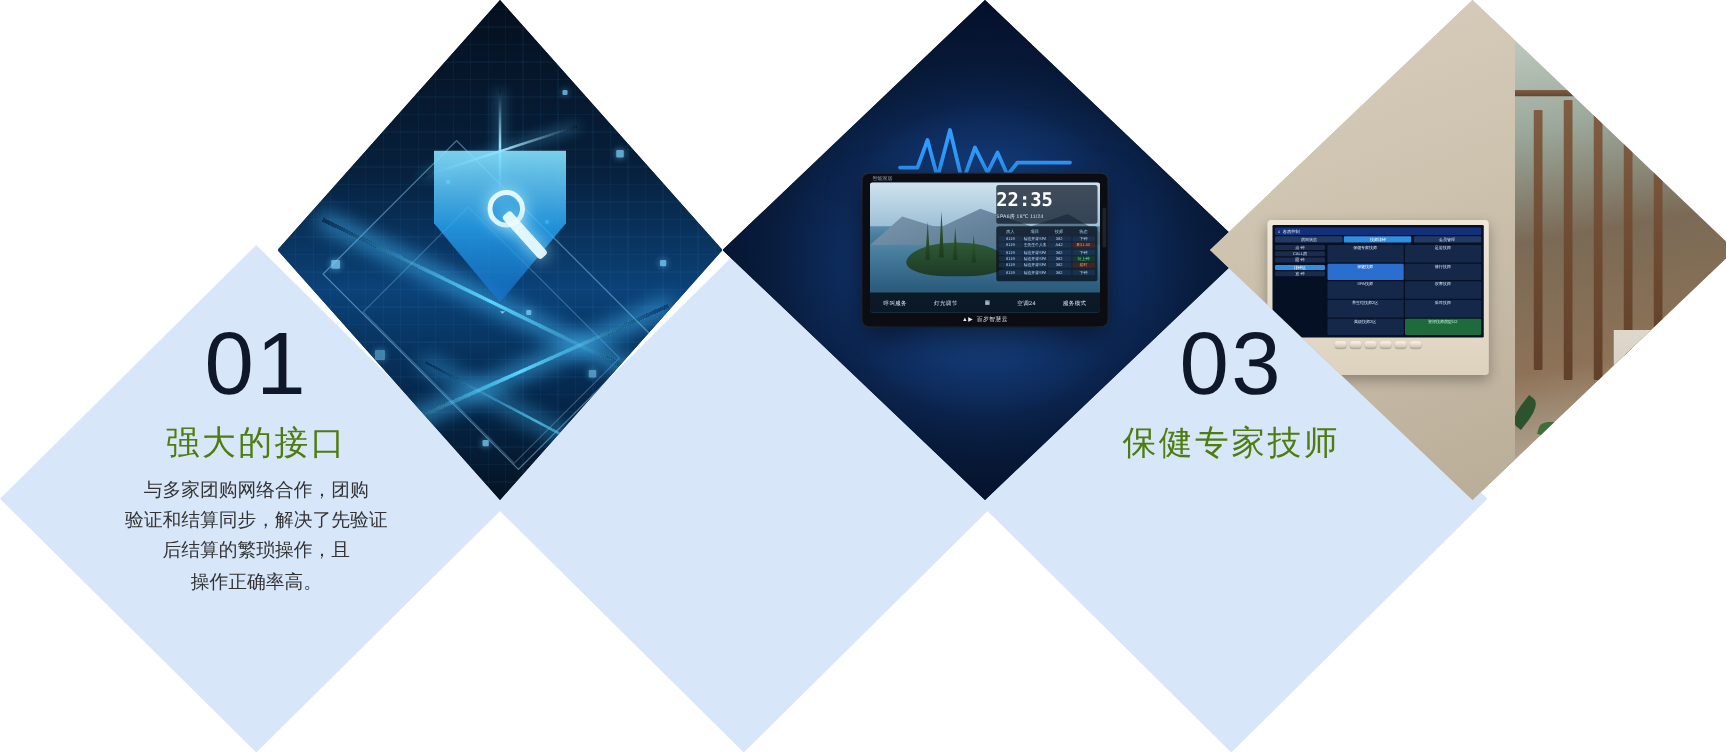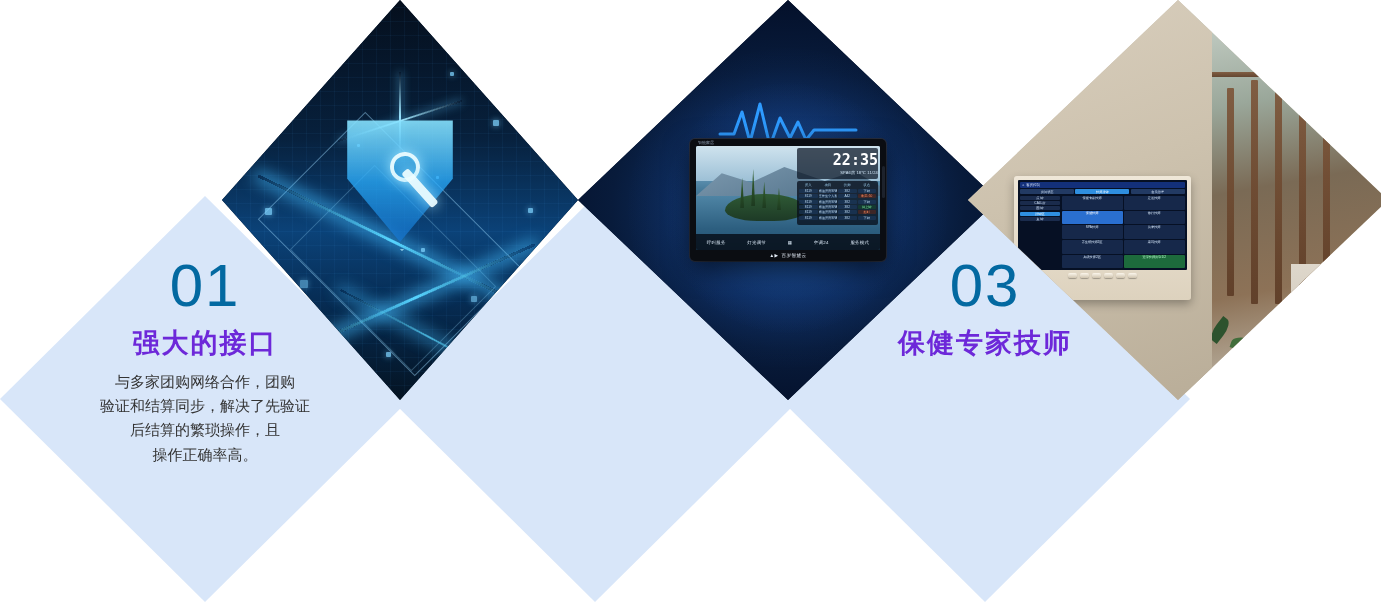--- a/index.html
+++ b/index.html
@@ -19,26 +19,26 @@
             clip-path:polygon(50% 0,100% 50%,50% 100%,0 50%);
     background:#d8e6f9;
     z-index:4;
   }
   .card .card-body{
     position:absolute;left:0;right:0;top:0;bottom:0;
     display:flex;flex-direction:column;align-items:center;
     text-align:center;
   }
   .num{
-    color:#0369a1;font-size:60px;line-height:1;font-weight:300;
+    color:#0f172a;font-size:71px;line-height:1;font-weight:300;
     letter-spacing:2px;margin:0;
     font-family:"Liberation Sans","DejaVu Sans",sans-serif;
   }
   .title{
-    color:#6d28d9;font-size:27px;line-height:1.18;font-weight:700;
+    color:#4d7c0f;font-size:27px;line-height:1.18;font-weight:400;
     letter-spacing:2px;margin:12px 0 0 0;white-space:pre-line;
   }
   .desc{
     color:#333;font-size:15px;line-height:1.62;margin:10px 0 0 0;
     white-space:pre-line;font-weight:400;
   }
 
   
   .imgdia{
     -webkit-clip-path:polygon(50% 0,100% 50%,50% 100%,0 50%);
@@ -129,21 +129,21 @@
        -webkit-clip-path:polygon(0 100%,14% 36%,30% 62%,48% 18%,70% 58%,86% 30%,100% 72%,100% 100%);
                clip-path:polygon(0 100%,14% 36%,30% 62%,48% 18%,70% 58%,86% 30%,100% 72%,100% 100%);}
   .lake{position:absolute;left:0;bottom:0;right:0;height:52%;
        background:linear-gradient(180deg,#4e84a4,#2d5f80 60%,#234f6c);}
   .isle{position:absolute;left:16%;bottom:28%;width:44%;height:26%;
        background:linear-gradient(180deg,#2f5a35,#1d3a26);border-radius:50% 50% 40% 40%/60% 60% 40% 40%;}
   .tree{position:absolute;width:4px;background:linear-gradient(180deg,#35632f,#1d3a20);
        -webkit-clip-path:polygon(50% 0,100% 100%,0 100%);clip-path:polygon(50% 0,100% 100%,0 100%);}
   .clock-box{position:absolute;right:2px;top:2px;width:44%;height:30%;
        background:rgba(10,20,34,.72);border-radius:2px;
-       display:flex;flex-direction:column;justify-content:center;align-items:flex-end;}
+       display:flex;flex-direction:column;justify-content:center;align-items:flex-start;}
   .clock-time{color:#fff;font-size:15px;font-weight:700;line-height:1;letter-spacing:0;
        font-family:"DejaVu Sans Mono","Liberation Mono",monospace;}
   .clock-sub{color:#cfe3f5;font-size:4px;margin-top:2px;letter-spacing:.2px;}
   .tab-table{position:absolute;right:2px;top:34%;width:44%;height:42%;
        background:rgba(8,16,28,.78);border-radius:2px;padding:2px;box-sizing:border-box;}
   .tt-head{display:flex;gap:1px;}
   .tt-head span{flex:1;font-size:3.4px;color:#9fd0f0;text-align:center;}
   .tt-row{display:flex;gap:1px;margin-top:1.4px;}
   .tt-row span{flex:1;font-size:3.2px;color:#bcd8ee;text-align:center;
        background:rgba(30,60,100,.55);border-radius:1px;overflow:hidden;white-space:nowrap;}

